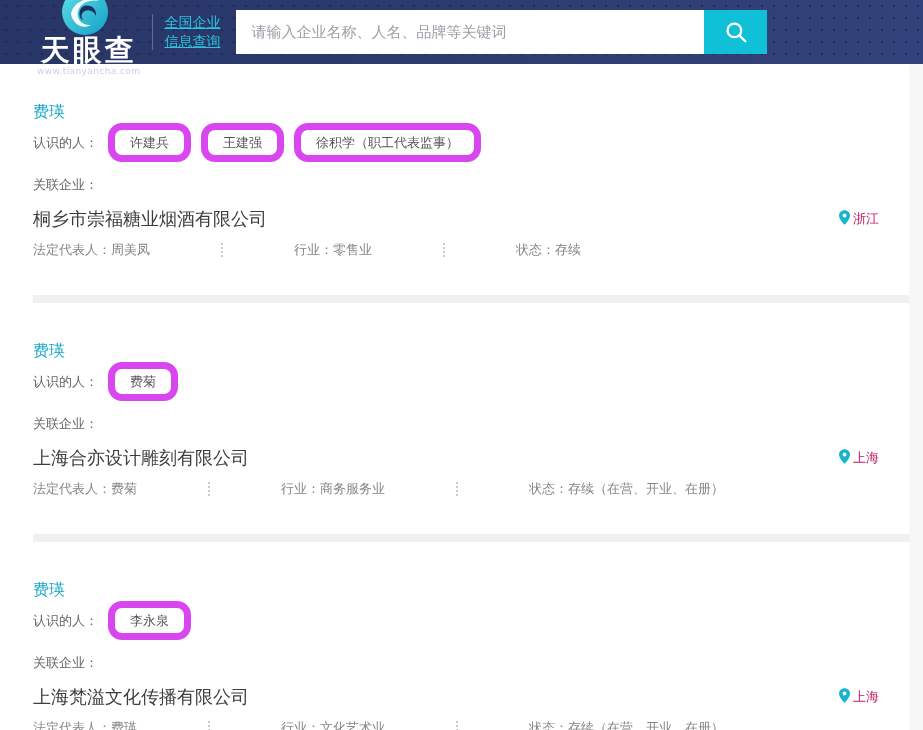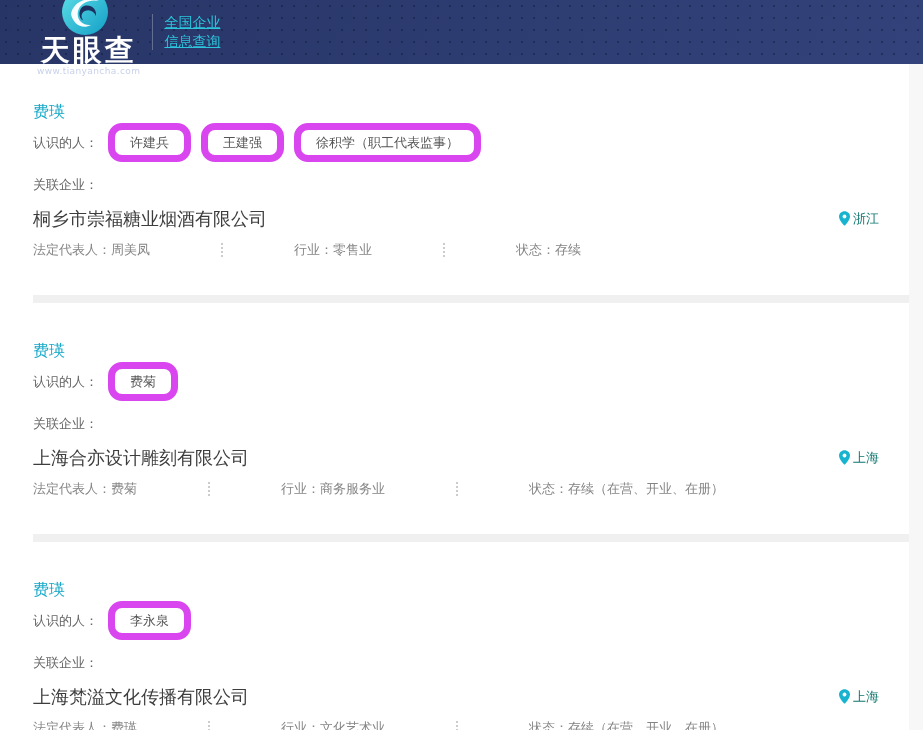--- a/index.html
+++ b/index.html
@@ -59,21 +59,21 @@
   .known-row { display:flex; align-items:center; font-size:13px; color:#666; }
   .row-label { white-space:nowrap; }
   .pill {
     display:inline-block; border:7px solid #d946ef; border-radius:14px;
     padding:4px 15px; margin-left:10px; color:#555; font-size:13px;
     line-height:17px; cursor:pointer; white-space:nowrap; background:#fff;
   }
   .related-label { margin-top:14px; font-size:13px; color:#666; line-height:18px; }
   .company-row { margin-top:12px; display:flex; justify-content:space-between; align-items:center; }
   .company-name { font-size:18px; color:#3d3d3d; line-height:25px; text-decoration:none; cursor:pointer; }
-  .location { display:flex; align-items:center; font-size:13px; color:#0f766e; }
+  .location { display:flex; font-size:13px; color:#be185d; }
   .location svg { margin-right:3px; display:block; }
   .detail-row { margin-top:10px; display:flex; align-items:center; font-size:13px; color:#858585; line-height:18px;gap:44px; }
   .dot-sep { border-left:2px dotted #ccc; height:14px; margin:0 27px; }
 
   .card-sep { height:8px; background:#f0f0f0; margin-left:33px; }
 
   
   .scroll-strip {
     position:absolute; top:64px; right:0; width:14px; height:666px;
     background:#f7f7f8;
@@ -98,20 +98,29 @@
     <div class="brand-block">
       <span class="brand-name">天眼查</span>
       <span class="brand-site">www.tianyancha.com</span>
     </div>
   </div>
   <div class="logo-divider"></div>
   <div class="tagline">
     <div>全国企业</div>
     <div>信息查询</div>
   </div>
+  <div class="search-box">
+    <input class="search-input" type="text" placeholder="请输入企业名称、人名、品牌等关键词" style="">
+    <button class="search-btn">
+      <svg width="26" height="26" viewBox="0 0 24 24" fill="none">
+        <circle cx="10.5" cy="10.5" r="6.3" stroke="#ffffff" stroke-width="2.1"></circle>
+        <line x1="15.3" y1="15.3" x2="20.6" y2="20.6" stroke="#ffffff" stroke-width="2.1" stroke-linecap="round"></line>
+      </svg>
+    </button>
+  </div>
 </header>
 
 <section class="card">
   <a class="person-name">费瑛</a>
   <div class="known-row">
     <span class="row-label">认识的人：</span>
     <span class="pill">许建兵</span>
     <span class="pill">王建强</span>
     <span class="pill">徐积学（职工代表监事）</span>
   </div>

